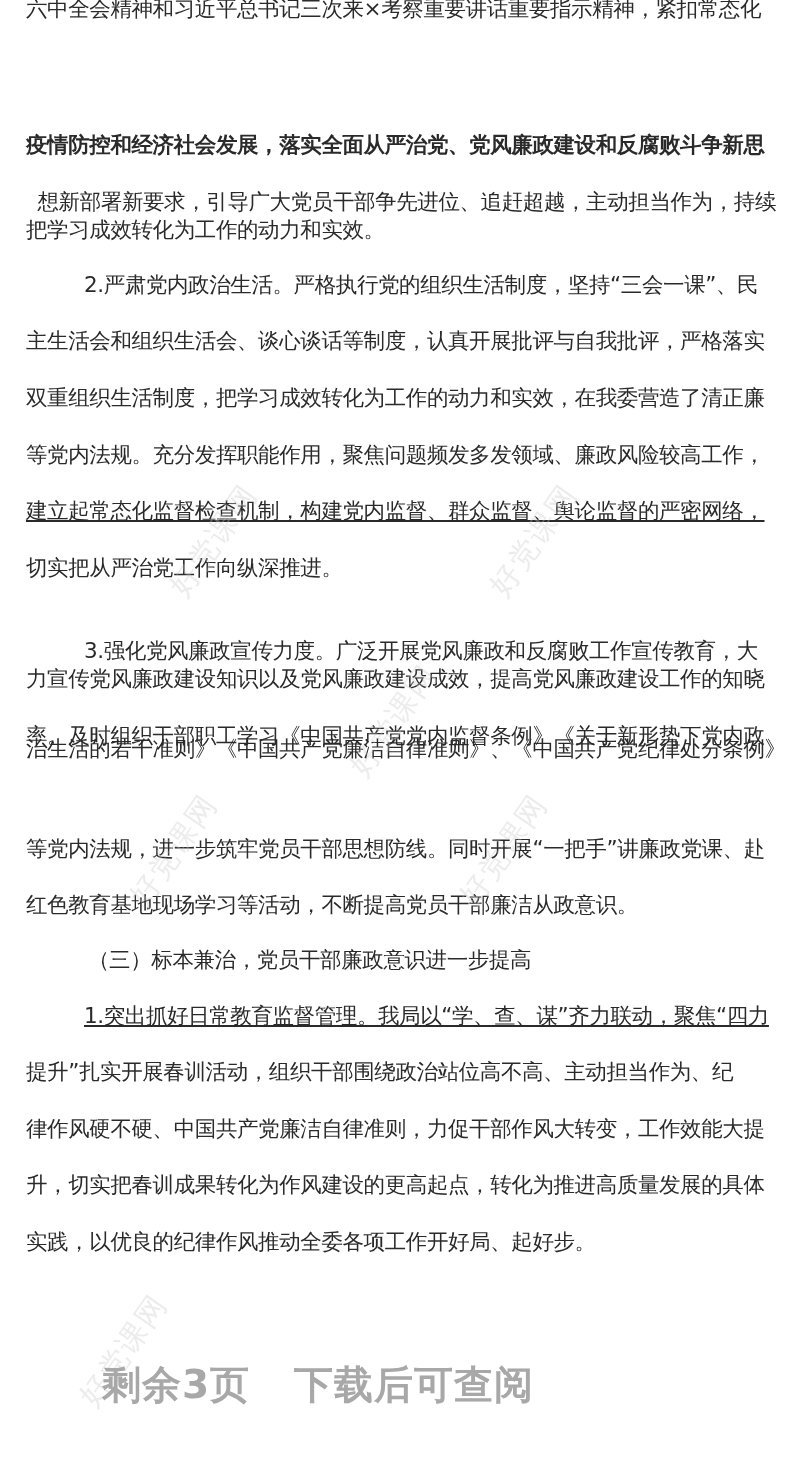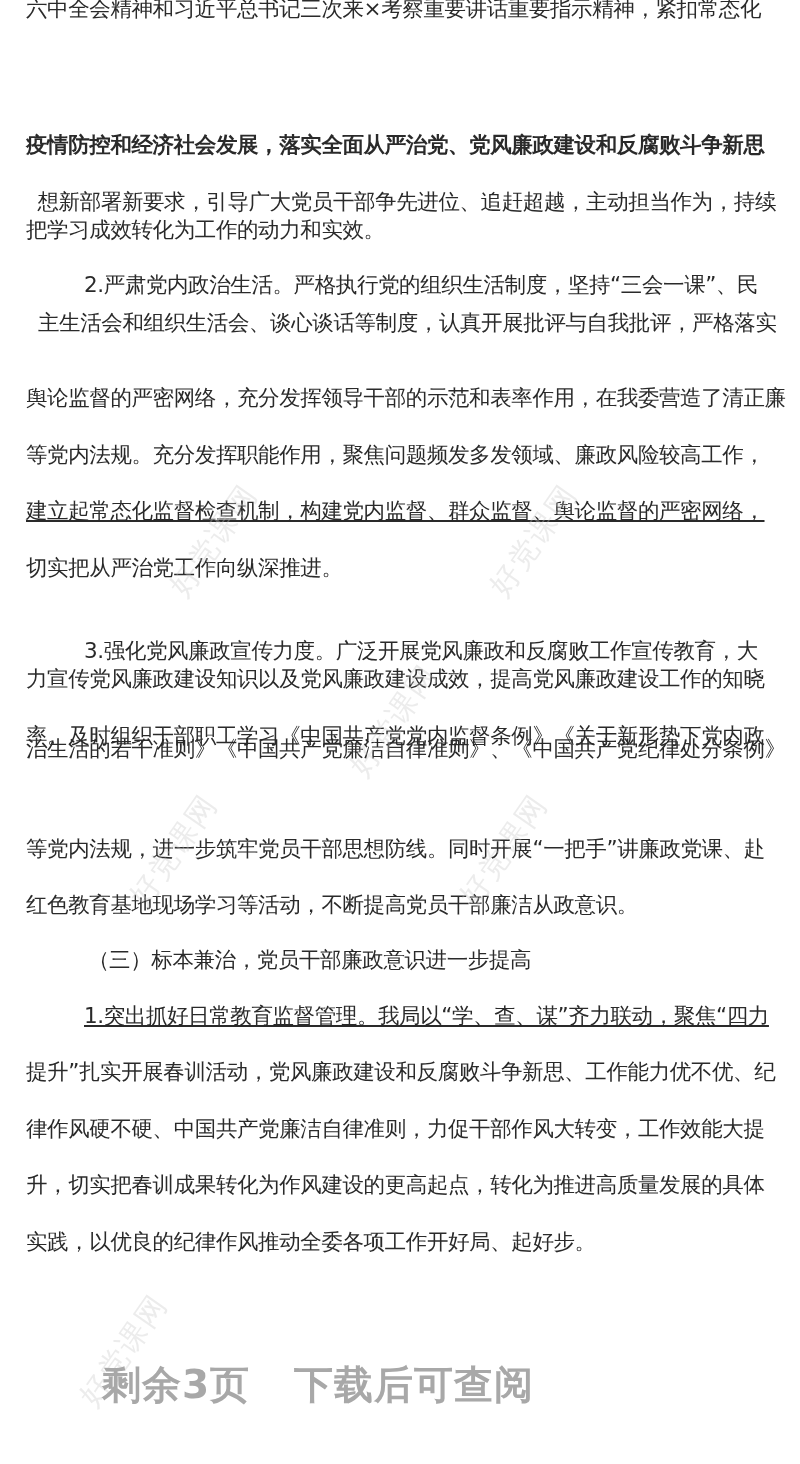--- a/index.html
+++ b/index.html
@@ -59,34 +59,34 @@
 </head>
 <body>
 
 <div class="page">
   <div id="lines">
       <div class="line" style="top: -6px;">六中全会精神和习近平总书记三次来×考察重要讲话重要指示精神，紧扣常态化</div>
       <div class="line" style="top: 130px; font-weight: bold;">疫情防控和经济社会发展，落实全面从严治党、党风廉政建设和反腐败斗争新思</div>
       <div class="line" style="top: 187px; text-align: right;">想新部署新要求，引导广大党员干部争先进位、追赶超越，主动担当作为，持续</div>
       <div class="line" style="top: 215px;">把学习成效转化为工作的动力和实效。</div>
       <div class="line indent" style="top: 258px; margin-top: 12px;">2.严肃党内政治生活。严格执行党的组织生活制度，坚持“三会一课”、民</div>
-      <div class="line" style="top: 308px; margin-left: 12px;">主生活会和组织生活会、谈心谈话等制度，认真开展批评与自我批评，严格落实</div>
-      <div class="line" style="top: 383px;">舆论监督的严密网络，充分发挥领导干部的示范和表率作用，在我委营造了清正廉</div>
+      <div class="line" style="top: 326px;">主生活会和组织生活会、谈心谈话等制度，认真开展批评与自我批评，严格落实</div>
+      <div class="line" style="top: 383px;">双重组织生活制度，把学习成效转化为工作的动力和实效，在我委营造了清正廉</div>
       <div class="line" style="top: 440px;">等党内法规。充分发挥职能作用，聚焦问题频发多发领域、廉政风险较高工作，</div>
       <div class="line" style="top: 496px; text-decoration: underline;">建立起常态化监督检查机制，构建党内监督、群众监督、舆论监督的严密网络，</div>
       <div class="line" style="top: 553px;">切实把从严治党工作向纵深推进。</div>
       <div class="line indent" style="top: 636px;">3.强化党风廉政宣传力度。广泛开展党风廉政和反腐败工作宣传教育，大</div>
       <div class="line" style="top: 664px;">力宣传党风廉政建设知识以及党风廉政建设成效，提高党风廉政建设工作的知晓</div>
       <div class="line" style="top: 721px;">率。及时组织干部职工学习《中国共产党党内监督条例》《关于新形势下党内政</div>
       <div class="line" style="top: 734px;">治生活的若干准则》《中国共产党廉洁自律准则》、《中国共产党纪律处分条例》</div>
       <div class="line" style="top: 834px;">等党内法规，进一步筑牢党员干部思想防线。同时开展“一把手”讲廉政党课、赴</div>
       <div class="line" style="top: 890px;">红色教育基地现场学习等活动，不断提高党员干部廉洁从政意识。</div>
       <div class="line heading" style="top: 945px;">（三）标本兼治，党员干部廉政意识进一步提高</div>
       <div class="line indent" style="top: 1001px; text-decoration: underline;">1.突出抓好日常教育监督管理。我局以“学、查、谋”齐力联动，聚焦“四力</div>
-      <div class="line" style="top: 1057px;">提升”扎实开展春训活动，党风廉政建设和反腐败斗争新思、工作能力优不优、纪</div>
+      <div class="line" style="top: 1057px;">提升”扎实开展春训活动，组织干部围绕政治站位高不高、主动担当作为、纪</div>
       <div class="line" style="top: 1114px;">律作风硬不硬、中国共产党廉洁自律准则，力促干部作风大转变，工作效能大提</div>
       <div class="line" style="top: 1170px;">升，切实把春训成果转化为作风建设的更高起点，转化为推进高质量发展的具体</div>
       <div class="line" style="top: 1227px;">实践，以优良的纪律作风推动全委各项工作开好局、起好步。</div>
     </div>
   <div id="watermarks">
       <div class="watermark" style="left: 150px; top: 520px;">好党课网</div>
       <div class="watermark" style="left: 470px; top: 520px;">好党课网</div>
       <div class="watermark" style="left: 330px; top: 700px;">好党课网</div>
       <div class="watermark" style="left: 110px; top: 830px;">好党课网</div>
       <div class="watermark" style="left: 440px; top: 830px;">好党课网</div>

